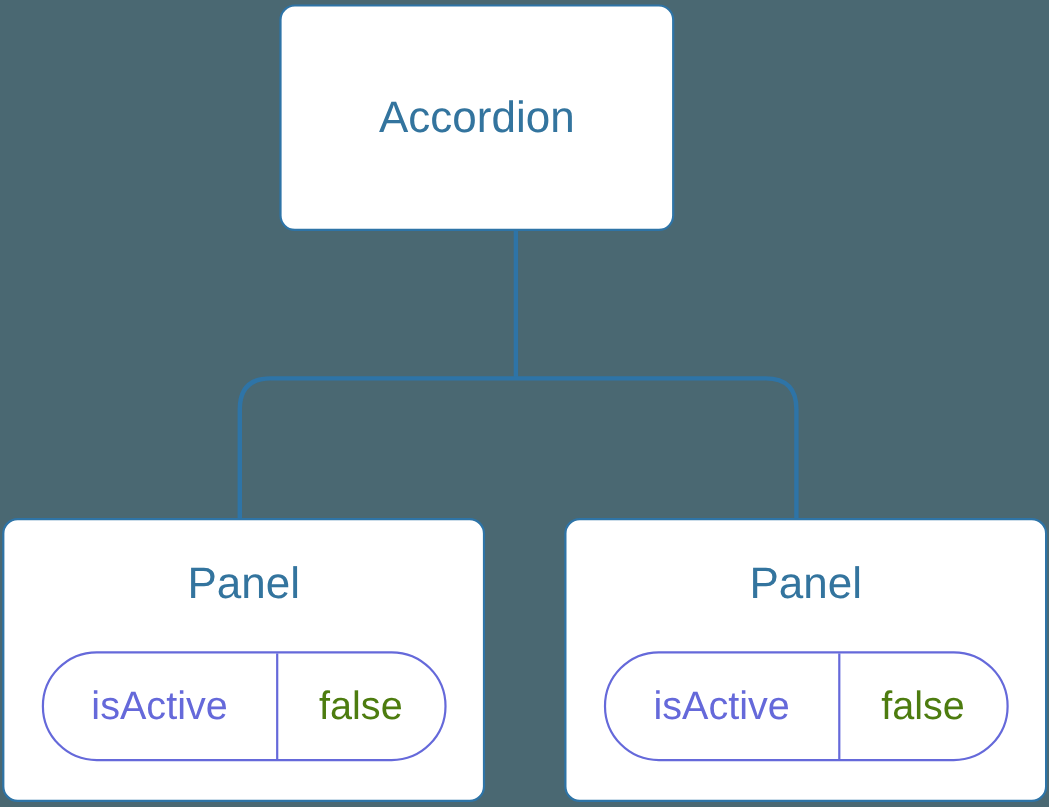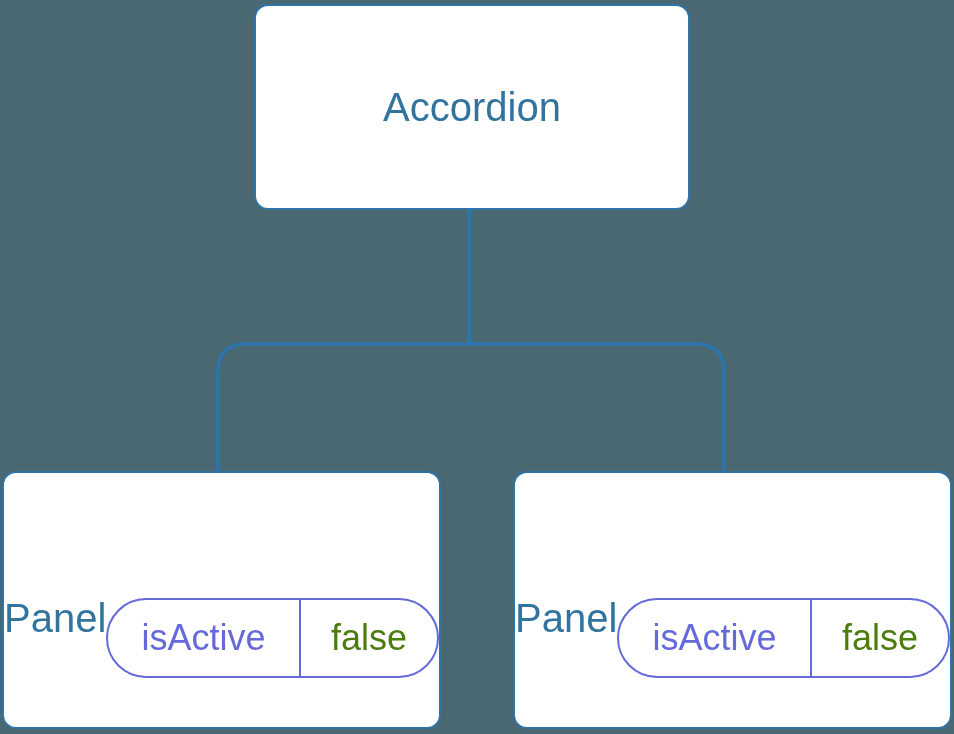--- a/index.html
+++ b/index.html
@@ -25,55 +25,55 @@
   .node {
     position: absolute;
     background: #FFFFFF;
     border: 2.5px solid #2E74A7;
     border-radius: 14px;
     box-sizing: border-box;
   }
   .node-root {
     left: 254px;
     top: 4px;
-    width: 436px;
+    width: 359px;
     height: 206px;
     display: flex;
     align-items: center;
     justify-content: center;
   }
   .node-title {
     color: #33749E;
     font-size: 40px;
     line-height: 44px;
     text-align: center;
     white-space: nowrap;
   }
   .node-panel {
     display: flex;
-    flex-direction: row;
+    flex-direction: column;
     align-items: center;
     padding-top: 36px;
   }
   .node-panel-left {
     left: 2px;
     top: 471px;
     width: 439px;
     height: 258px;
   }
   .node-panel-right {
     left: 513px;
     top: 471px;
     width: 439px;
     height: 258px;
   }
   .state-pill {
     margin-top: 39px;
     width: 368px;
-    height: 80px;
+    height: 100px;
     border: 2px solid #6569DA;
     border-radius: 50px;
     box-sizing: border-box;
     display: flex;
     align-items: stretch;
     background: #FFFFFF;
   }
   .state-key {
     width: 58%;
     border-right: 2px solid #6569DA;

